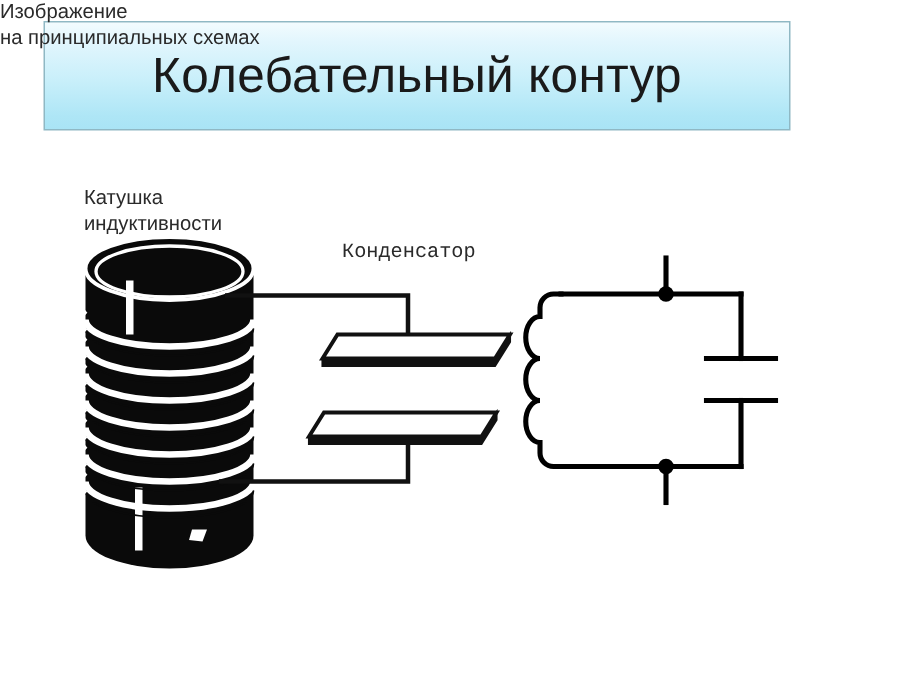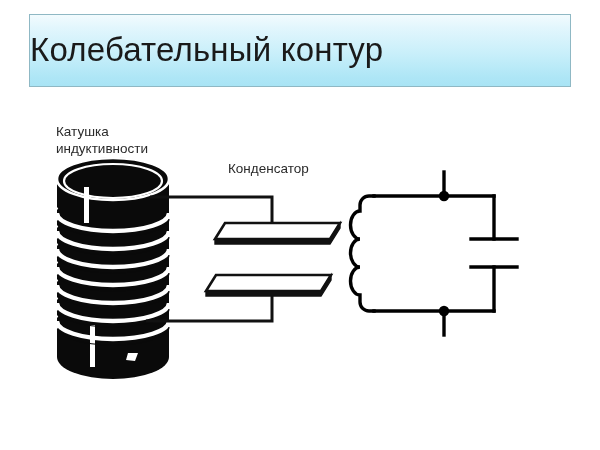--- a/index.html
+++ b/index.html
@@ -22,28 +22,28 @@
     width: 600px;
     height: 450px;
     background: #ffffff;
   }
 
   
   #title-banner {
     position: absolute;
     left: 29px;
     top: 14px;
-    width: 542px;
+    width: 498px;
     height: 73px;
     box-sizing: border-box;
     border: 1px solid #8fb8c4;
     background: linear-gradient(to bottom, #f2fbfe 0%, #e2f6fd 18%, #c8effa 55%, #aee6f6 88%, #a9e4f5 100%);
     display: flex;
     align-items: center;
-    justify-content: flex-start;
+    justify-content: center;
   }
   #title-text {
     font-size: 33px;
     line-height: 1;
     color: #1a1a1a;
     letter-spacing: 0.2px;
     white-space: nowrap;
     font-weight: 400;
     transform: translateY(-1px);
   }
@@ -65,34 +65,36 @@
   
   .fig-label {
     position: absolute;
     color: #2a2a2a;
     font-size: 13.5px;
     line-height: 16.5px;
     white-space: pre;
     font-weight: 400;
   }
   #label-coil  { left: 56px;  top: 124px; }
-  #label-cap   { left: 228px; top: 161px; }
+  #label-cap   { left: 228px; top: 161px; font-family: Liberation Mono, monospace; }
 </style>
 </head>
 <body>
 
 <div id="slide">
 
   <div id="title-banner">
     <span id="title-text">Колебательный контур</span>
   </div>
 
   <div class="fig-label" id="label-coil">Катушка
 индуктивности</div>
   <div class="fig-label" id="label-cap">Конденсатор</div>
+  <div class="fig-label" id="label-schematic">Изображение
+на принципиальных схемах</div>
 
   <div id="figure-area">
     <svg id="figure-svg" viewBox="0 0 600 300" xmlns="http://www.w3.org/2000/svg">
 
       <g>
 
         <path d="M57,84 L57,262 A56,22 0 0 0 169,262 L169,84 Z" fill="#0a0a0a"></path>
 
         <ellipse cx="113" cy="84" rx="56" ry="21" fill="#0a0a0a" stroke="#0a0a0a" stroke-width="1"></ellipse>
         <ellipse cx="113" cy="84" rx="56" ry="21" fill="none" stroke="#ffffff" stroke-width="2.6"></ellipse>

